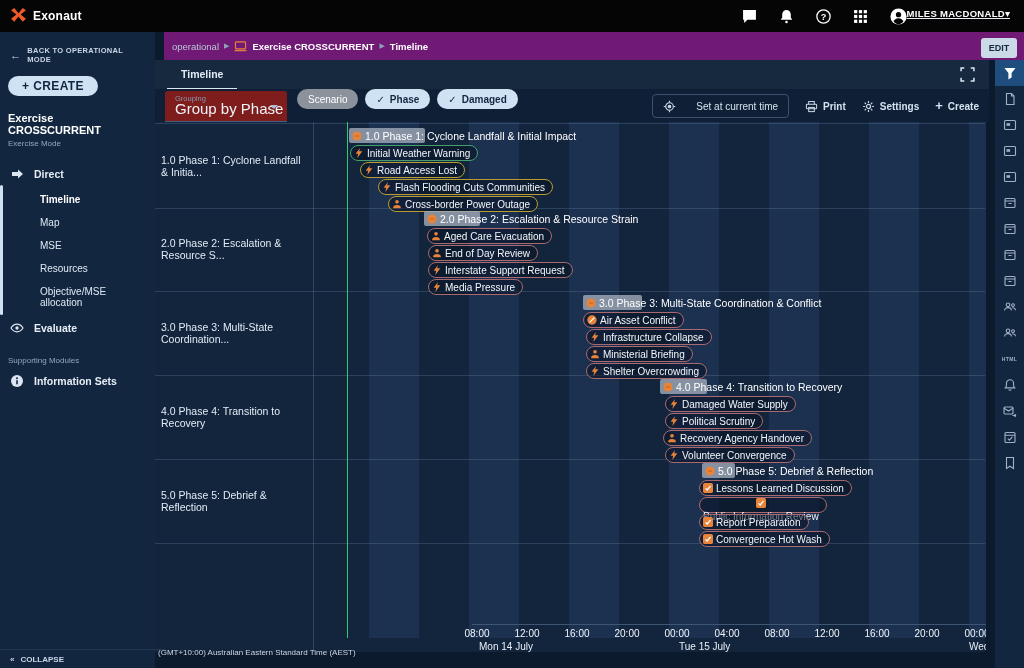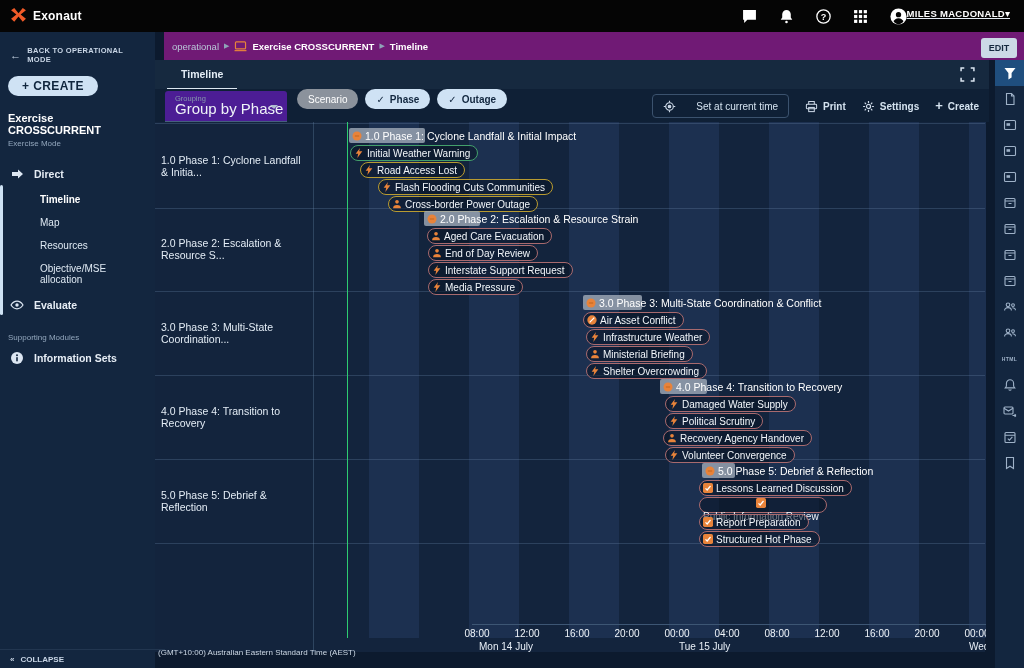--- a/index.html
+++ b/index.html
@@ -46,21 +46,21 @@
   .edit-btn{position:absolute;right:7px;top:38px;width:36px;height:20px;background:#ccd9e6;color:#15293f;
             border:none;border-radius:3px;font-size:9px;font-weight:bold;cursor:pointer;z-index:40;}
   
   .tabrow{position:absolute;left:155px;top:60px;width:834px;height:29px;background:#16293f;
           border-bottom:1px solid #263b58;}
   .tab{position:absolute;left:12px;top:0;height:28px;display:flex;align-items:center;padding:0 14px;
        font-size:10.5px;font-weight:bold;color:#e3ecf5;cursor:pointer;border-bottom:2px solid #dde7f1;}
   .fs-btn{position:absolute;right:14px;top:7px;width:15px;height:15px;color:#dce6f2;cursor:pointer;}
   
   .toolrow{position:absolute;left:155px;top:89px;width:834px;height:33px;background:#0f2036;}
-  .grouping{position:absolute;left:10px;top:2px;width:122px;height:30px;background:#4c1d95;
+  .grouping{position:absolute;left:10px;top:2px;width:122px;height:30px;background:#7f1d1d;
             border-radius:3px 3px 0 0;border-bottom:1px solid #46607e;cursor:pointer;}
   .grouping-label{position:absolute;left:10px;top:3px;font-size:7.5px;color:#8597ac;}
   .grouping-value{position:absolute;left:10px;bottom:4px;font-size:15px;font-weight:normal;color:#eef3f8;}
   .grouping-caret{position:absolute;right:9px;top:14px;width:0;height:0;
                   border-left:4px solid transparent;border-right:4px solid transparent;
                   border-top:4px solid #aebdcf;}
   .chips{position:absolute;left:142px;top:0;display:flex;gap:7px;}
   .chip{height:20px;display:flex;align-items:center;gap:5px;padding:0 11px;border-radius:11px;
         font-size:10px;cursor:pointer;}
   .chip-un{background:#8b929c;color:#fff;}
@@ -177,20 +177,21 @@
       <span class="sb-ic">
         <svg viewBox="0 0 14 14">
             <path d="M2 5h6V2.5L13 7l-5 4.5V9H2Z" fill="#dce6f2"></path>
           </svg>
       </span>
       <span>Direct</span>
     </div>
     <div>
         <div class="sb-child active">Timeline</div>
         <div class="sb-child">Map</div>
+        <div class="sb-child">MSE</div>
         <div class="sb-child">Resources</div>
         <div class="sb-child">Objective/MSE allocation</div>
       </div>
     <div class="sb-item">
       <span class="sb-ic">
         <svg viewBox="0 0 14 14">
             <path d="M1 7s2.4-3.8 6-3.8S13 7 13 7s-2.4 3.8-6 3.8S1 7 1 7Z" fill="none" stroke="#dce6f2" stroke-width="1.2"></path>
             <circle cx="7" cy="7" r="1.7" fill="#dce6f2"></circle>
           </svg>
       </span>
@@ -247,21 +248,21 @@
   <div class="chips">
       <div class="chip chip-un">
         <span>Scenario</span>
       </div>
       <div class="chip chip-sel">
         <span class="chk">✓</span>
         <span>Phase</span>
       </div>
       <div class="chip chip-sel">
         <span class="chk">✓</span>
-        <span>Outage</span>
+        <span>Damaged</span>
       </div>
     </div>
   <div class="tool-right">
     <div class="settime">
       <span class="tool-ic">
         <svg viewBox="0 0 14 14" fill="none" stroke="currentColor" stroke-width="1.2">
             <circle cx="7" cy="7" r="4.1"></circle>
             <circle cx="7" cy="7" r="1.4" fill="currentColor"></circle>
             <path d="M7 .8v2M7 11.2v2M.8 7h2M11.2 7h2"></path>
           </svg>
@@ -547,21 +548,21 @@
               </svg>
             </span>
             <span>Air Asset Conflict</span>
           </div>
           <div class="pill" style="left: 273px; top: 38px; border-color: rgb(168, 106, 110);">
             <span>
               <svg viewBox="0 0 10 12">
                 <path d="M6.2 0 1 7h3L3 12l6-8H5.2Z" fill="#e8833a"></path>
               </svg>
             </span>
-            <span>Infrastructure Weather</span>
+            <span>Infrastructure Collapse</span>
           </div>
           <div class="pill" style="left: 273px; top: 55px; border-color: rgb(168, 106, 110);">
             <span>
               <svg viewBox="0 0 12 12">
                 <circle cx="6" cy="3.4" r="2.2" fill="#e8833a"></circle>
                 <path d="M1.3 11a4.7 3.7 0 0 1 9.4 0Z" fill="#e8833a"></path>
               </svg>
             </span>
             <span>Ministerial Briefing</span>
           </div>
@@ -663,19 +664,19 @@
             </span>
             <span>Report Preparation</span>
           </div>
           <div class="pill" style="left: 386px; top: 72px; border-color: rgb(168, 106, 110);">
             <span>
               <svg viewBox="0 0 12 12">
                 <rect width="12" height="12" rx="2" fill="#e8833a"></rect>
                 <path d="M3 6.4 5 8.4 9 3.6" stroke="#fff" stroke-width="1.5" fill="none"></path>
               </svg>
             </span>
-            <span>Structured Hot Phase</span>
+            <span>Convergence Hot Wash</span>
           </div>
         </div>
       </div>
     </div>
 </div>
 <div class="tz-note">(GMT+10:00) Australian Eastern Standard Time (AEST)</div>
 
 </body></html>

